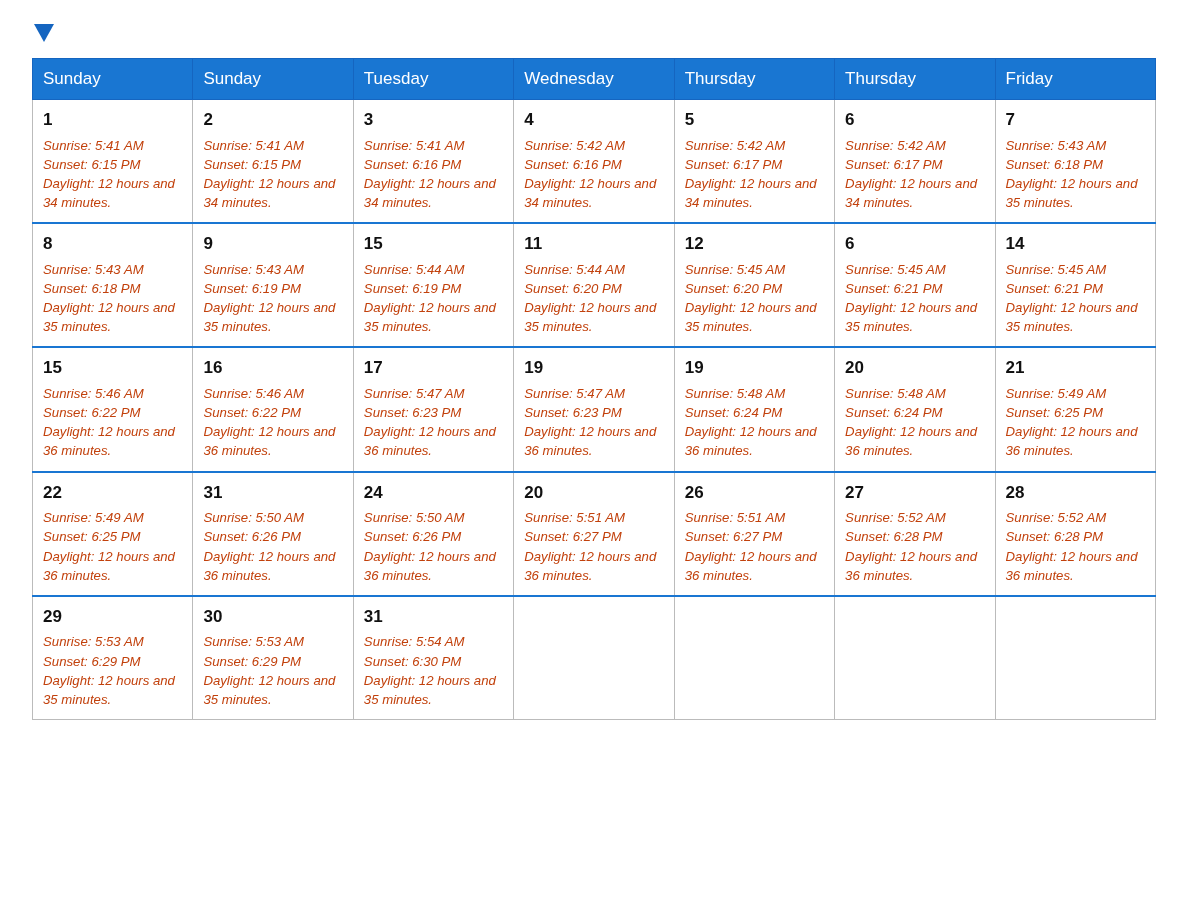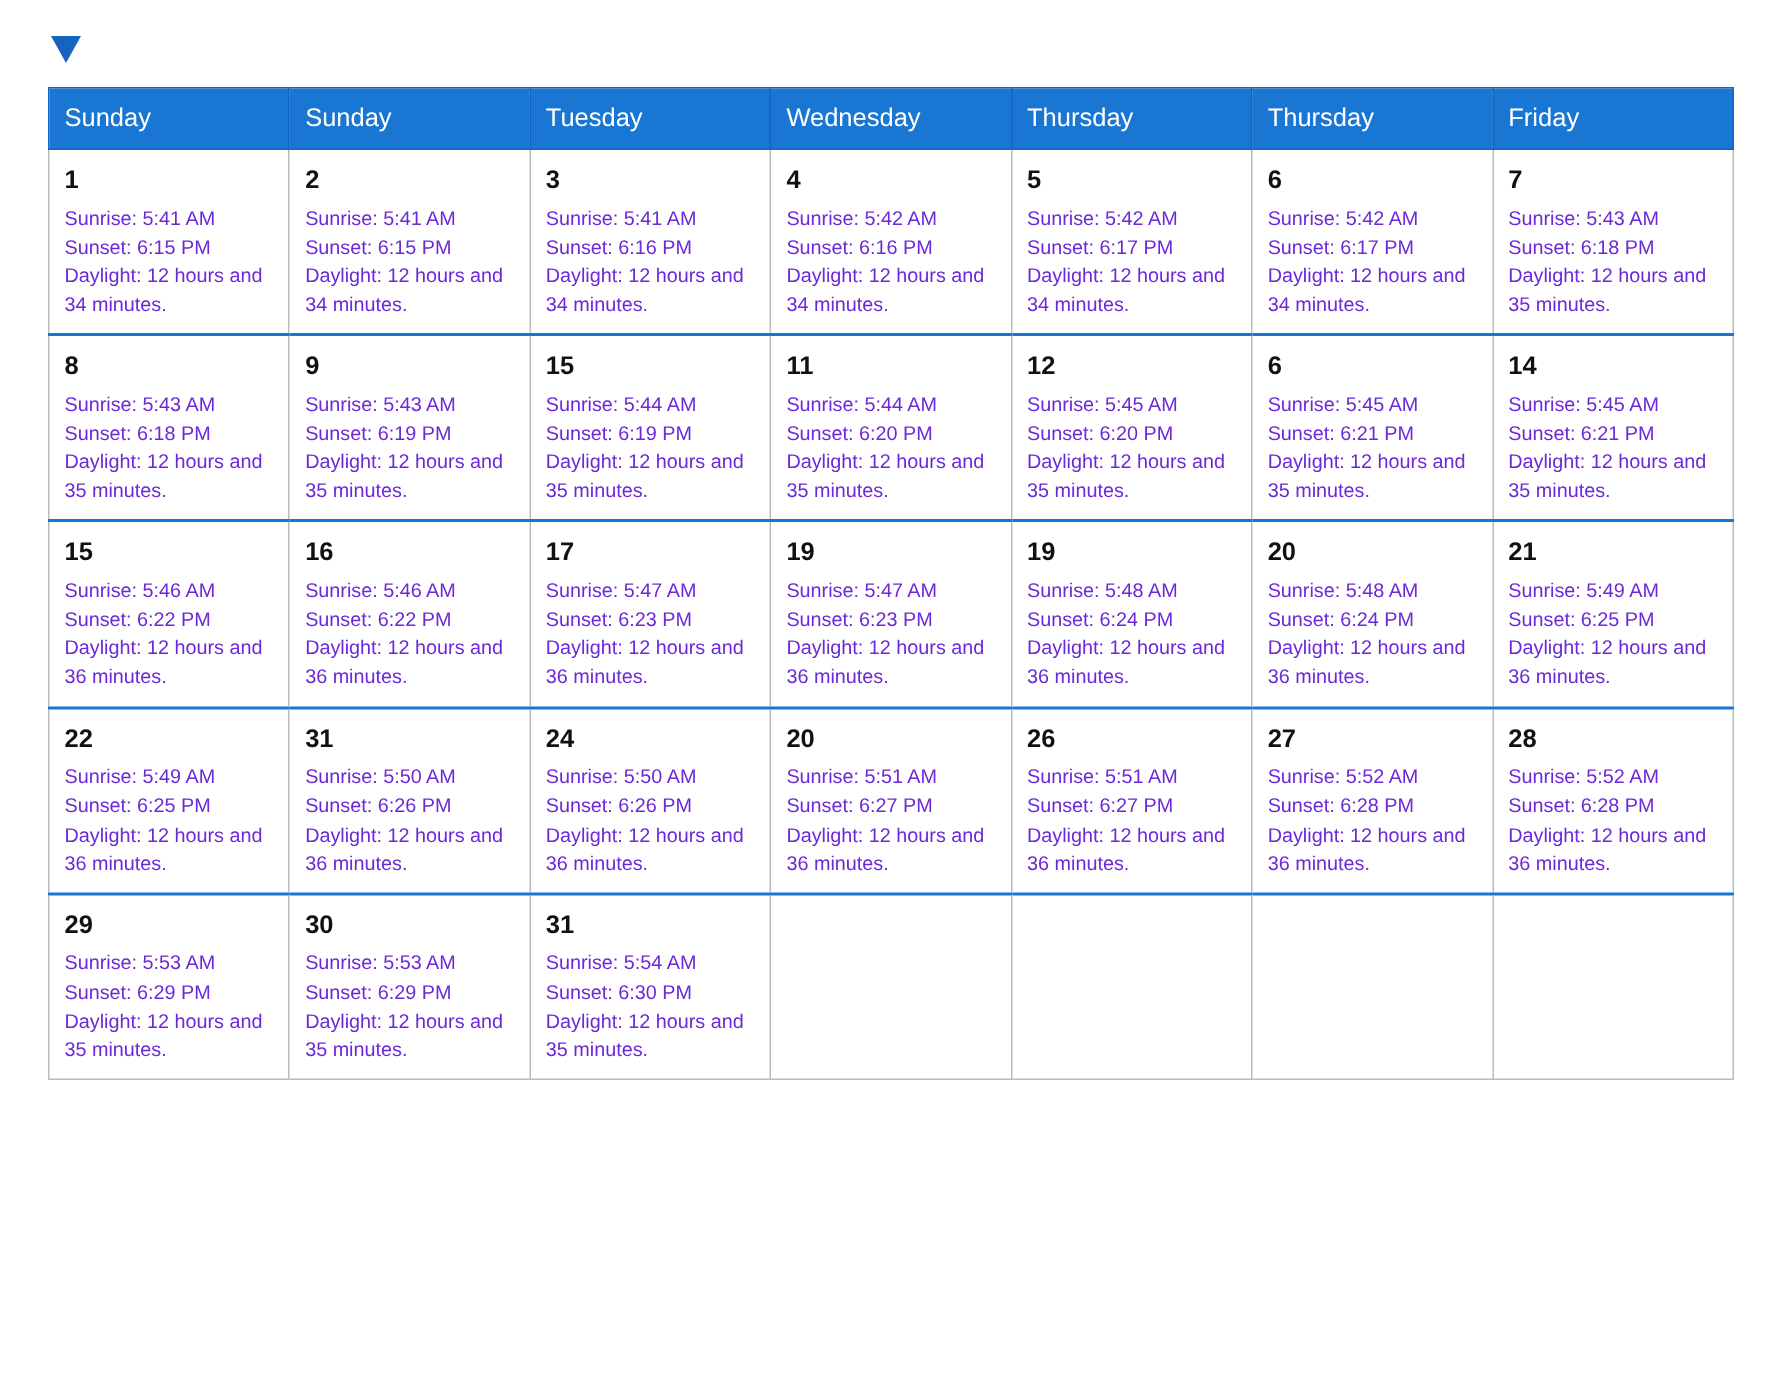--- a/index.html
+++ b/index.html
@@ -91,22 +91,23 @@
     tbody tr td.empty {
       background: #fff;
     }
     .day-num {
       font-size: 17px;
       font-weight: bold;
       color: #111;
       margin-bottom: 3px;
     }
     .day-info {
-      color: #6d28d9;
+      color: #c2410c;
       font-size: 13.2px;
+      font-style: italic;
     }
     tbody tr:not(:last-child) td {
       border-bottom: 2px solid #1976D2;
     }
     tbody tr td:first-child {
       border-left: 1px solid #bbb;
     }
   </style>
 </head>
 <body>

